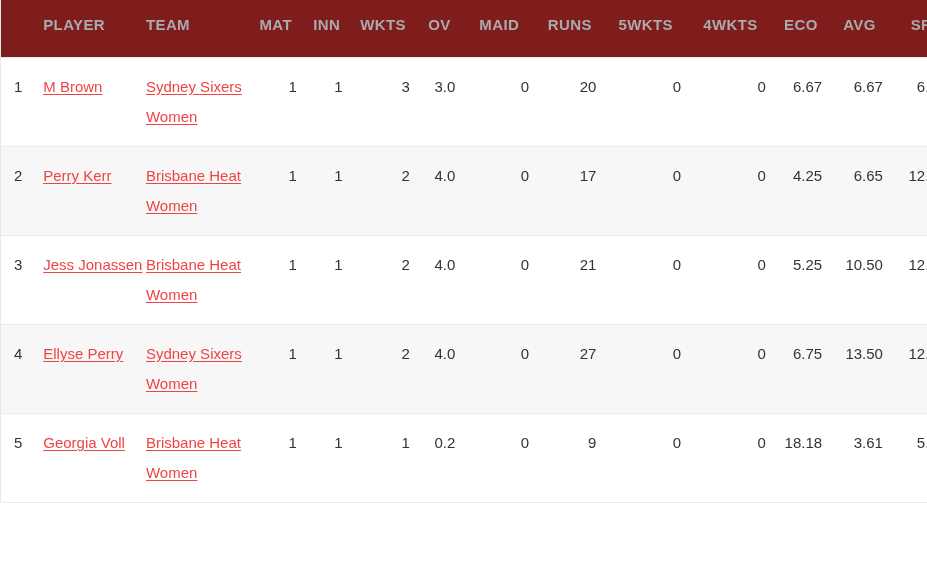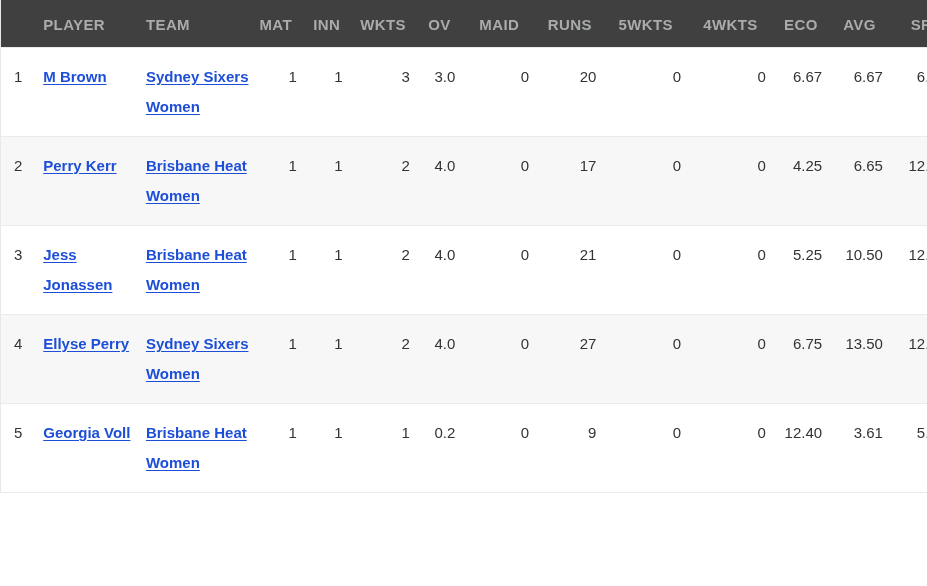--- a/index.html
+++ b/index.html
@@ -46,23 +46,23 @@
   col.c-avg    { width: 56px; }
   col.c-sr     { width: 58px; }
 
   
   thead th {
     font-size: 15px;
     font-weight: bold;
     color: #a9abad;
     letter-spacing: 0.4px;
     text-transform: uppercase;
-    background: #404040;
+    background: #7f1d1d;
     border-bottom: 1px solid #e9ebec;
-    padding: 16px 0 14px 0;
+    padding: 16px 0 24px 0;
     vertical-align: middle;
     white-space: nowrap;
   }
   thead th.h-idx    { padding-left: 0; }
   thead th.h-player { text-align: left; padding-left: 8px; }
   thead th.h-team   { text-align: left; padding-left: 0; margin-top: 39px; }
   thead th.h-num    { text-align: center; padding-right: 14px; }
 
   
   tbody td {
@@ -88,25 +88,24 @@
     overflow-wrap: break-word;
   }
   td.team { padding-left: 0; }
   td.num {
     text-align: right;
     padding-right: 14px;
     white-space: nowrap;
   }
 
   a.cell-link {
-    color: #1d4ed8;
+    color: #ef4444;
     text-decoration: underline;
     text-underline-offset: 2px;
     cursor: pointer;
-    font-weight: bold;
   }
 </style>
 </head>
 <body>
 
 <div id="stats-wrap">
   <table class="stats-table">
     <colgroup>
       <col class="c-idx">
         <col class="c-player">
@@ -211,19 +210,19 @@
           <td class="player"><a class="cell-link">Georgia Voll</a></td>
           <td class="team"><a class="cell-link">Brisbane Heat Women</a></td>
           <td class="num">1</td>
           <td class="num">1</td>
           <td class="num">1</td>
           <td class="num">0.2</td>
           <td class="num">0</td>
           <td class="num">9</td>
           <td class="num">0</td>
           <td class="num">0</td>
-          <td class="num">12.40</td>
+          <td class="num">18.18</td>
           <td class="num">3.61</td>
           <td class="num">5.00</td>
         </tr>
       </tbody>
   </table>
 </div>
 
 </body></html>

